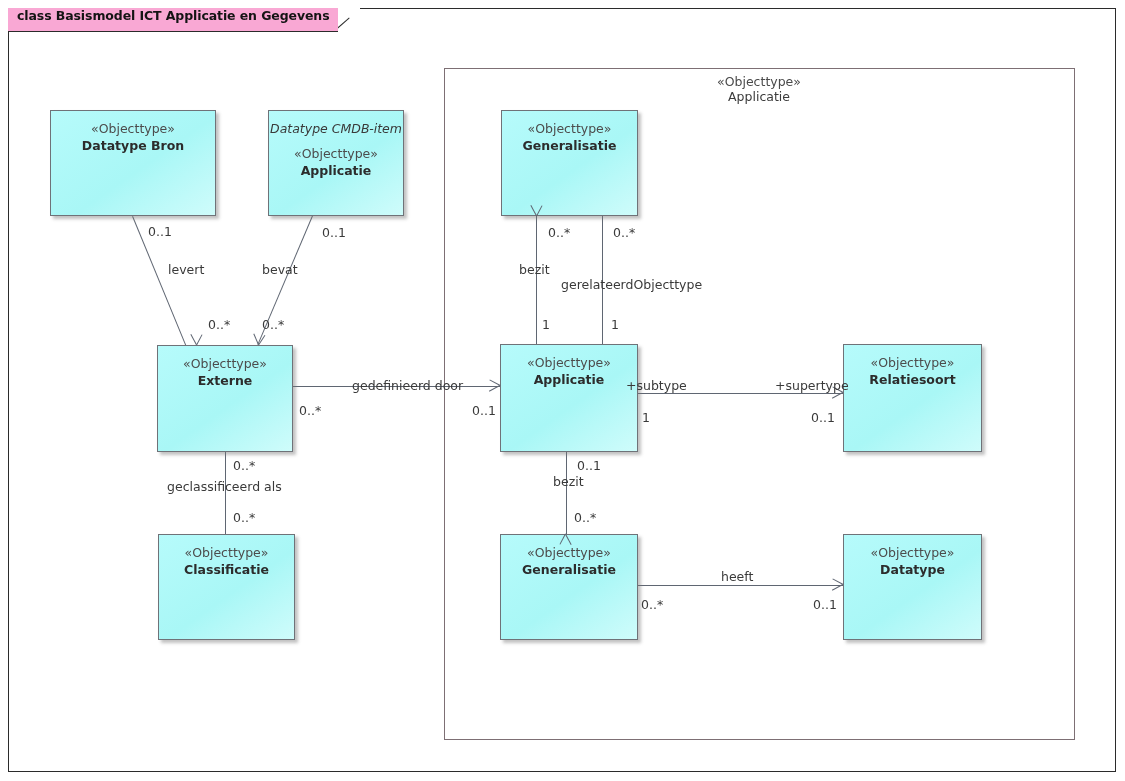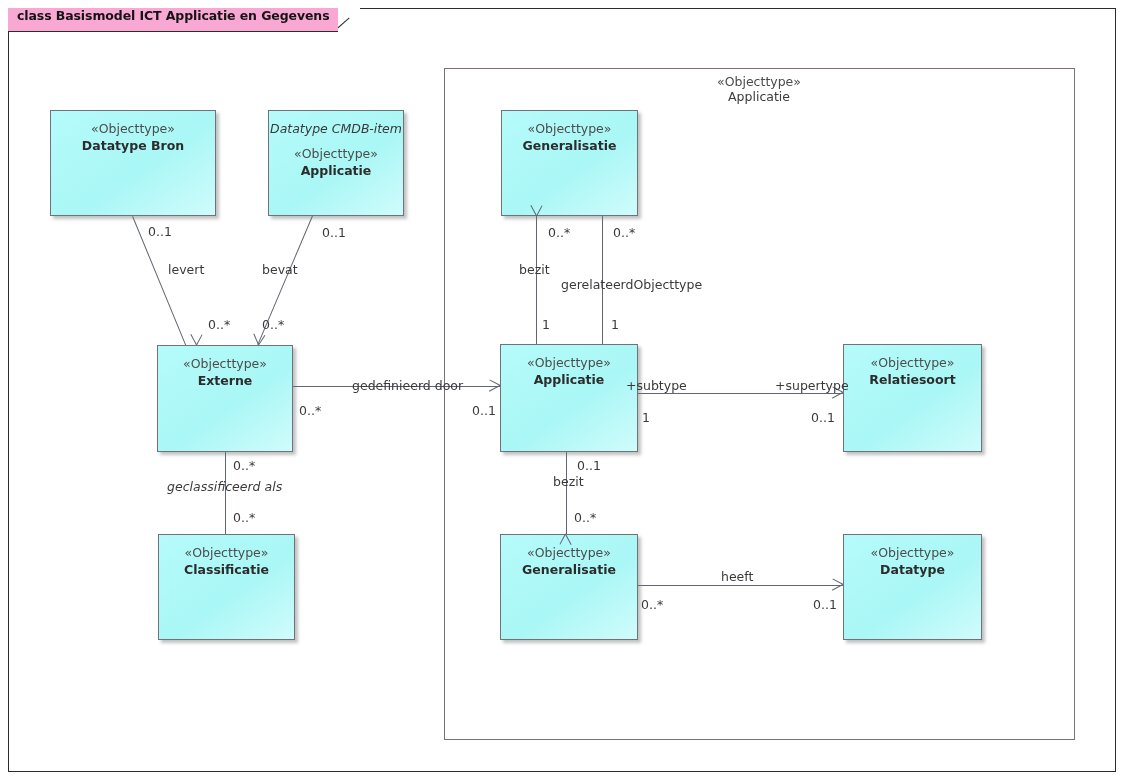--- a/index.html
+++ b/index.html
@@ -238,21 +238,21 @@
     <span style="transform:rotate(208deg);"></span>
     <span style="transform:rotate(152deg);"></span>
   </div>
   <div class="lbl" style="left:626px; top:379px;">+subtype</div>
   <div class="lbl" style="left:775px; top:379px;">+supertype</div>
   <div class="lbl mult" style="left:642px; top:411px;">1</div>
   <div class="lbl mult" style="left:811px; top:411px;">0..1</div>
 
   <div class="line v" style="left:225px; top:452px; height:82px;"></div>
   <div class="lbl mult" style="left:233px; top:459px;">0..*</div>
-  <div class="lbl" style="left:167px; top:480px;font-style:italic;">geclassificeerd als</div>
+  <div class="lbl" style="left:167px; top:480px;">geclassificeerd als</div>
   <div class="lbl mult" style="left:233px; top:511px;">0..*</div>
 
   <div class="line v" style="left:566px; top:452px; height:82px;"></div>
   <div class="arrow" style="left:566px; top:534px;">
     <span style="transform:rotate(118deg);"></span>
     <span style="transform:rotate(62deg);"></span>
   </div>
   <div class="lbl mult" style="left:577px; top:459px;">0..1</div>
   <div class="lbl" style="left:553px; top:475px;">bezit</div>
   <div class="lbl mult" style="left:574px; top:511px;">0..*</div>

